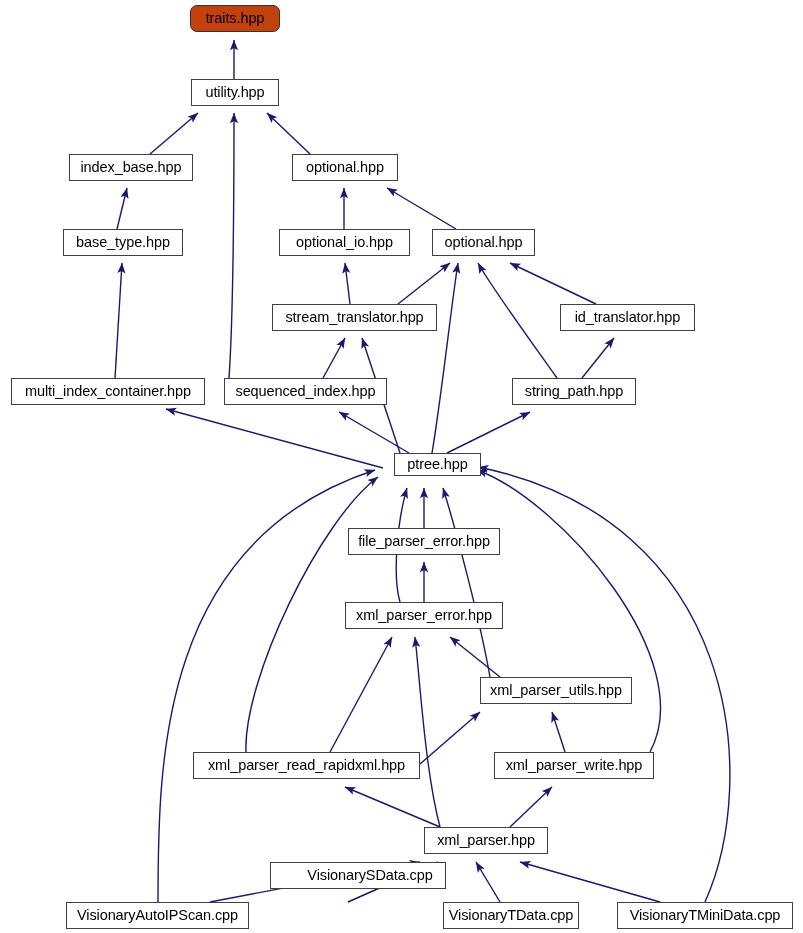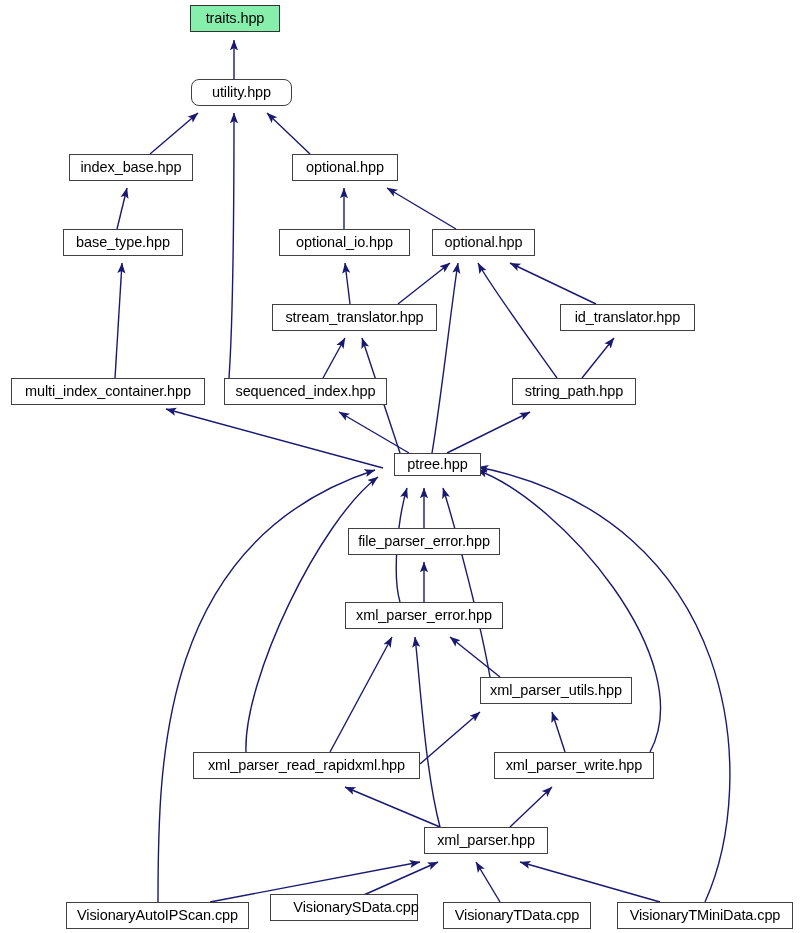--- a/index.html
+++ b/index.html
@@ -30,22 +30,23 @@
     color: #000000;
     font-size: 14.5px;
     line-height: 1;
     display: flex;
     align-items: center;
     justify-content: center;
     white-space: nowrap;
     letter-spacing: -0.1px;
   }
   .node.highlight {
-    background: #86efac;
+    background: #c2410c;
     border-color: #333333;
+    border-radius: 7px;
   }
   .node-label {
     display: block;
   }
 </style>
 </head>
 <body>
 
 <div id="canvas">
 
@@ -94,21 +95,21 @@
         <path d="M 348,902 L 438,862" fill="none" stroke="#191970" stroke-width="1.4" marker-end="url(#arrowhead)"></path>
         <path d="M 500,902 L 476,862" fill="none" stroke="#191970" stroke-width="1.4" marker-end="url(#arrowhead)"></path>
         <path d="M 660,902 L 520,862" fill="none" stroke="#191970" stroke-width="1.4" marker-end="url(#arrowhead)"></path>
       </g>
   </svg>
 
   <div id="nodes">
       <div class="node highlight" style="left: 190px; top: 5px; width: 90px; height: 27px;">
         <span class="node-label">traits.hpp</span>
       </div>
-      <div class="node" style="left: 191px; top: 79px; width: 101px; height: 27px; border-radius: 8px;">
+      <div class="node" style="left: 191px; top: 79px; width: 88px; height: 27px;">
         <span class="node-label">utility.hpp</span>
       </div>
       <div class="node" style="left: 69px; top: 154px; width: 124px; height: 27px;">
         <span class="node-label">index_base.hpp</span>
       </div>
       <div class="node" style="left: 292px; top: 154px; width: 106px; height: 27px;">
         <span class="node-label">optional.hpp</span>
       </div>
       <div class="node" style="left: 63px; top: 229px; width: 120px; height: 27px;">
         <span class="node-label">base_type.hpp</span>
@@ -151,24 +152,24 @@
       </div>
       <div class="node" style="left: 494px; top: 752px; width: 160px; height: 27px;">
         <span class="node-label">xml_parser_write.hpp</span>
       </div>
       <div class="node" style="left: 424px; top: 827px; width: 124px; height: 27px;">
         <span class="node-label">xml_parser.hpp</span>
       </div>
       <div class="node" style="left: 66px; top: 902px; width: 183px; height: 27px;">
         <span class="node-label">VisionaryAutoIPScan.cpp</span>
       </div>
-      <div class="node" style="left: 270px; top: 894px; width: 148px; height: 27px; padding-left: 24px;">
+      <div class="node" style="left: 270px; top: 862px; width: 176px; height: 27px; padding-left: 24px;">
         <span class="node-label">VisionarySData.cpp</span>
       </div>
-      <div class="node" style="left: 443px; top: 902px; width: 148px; height: 27px;">
+      <div class="node" style="left: 443px; top: 902px; width: 136px; height: 27px;">
         <span class="node-label">VisionaryTData.cpp</span>
       </div>
       <div class="node" style="left: 617px; top: 902px; width: 176px; height: 27px;">
         <span class="node-label">VisionaryTMiniData.cpp</span>
       </div>
     </div>
 
 </div>
 
 </body></html>

